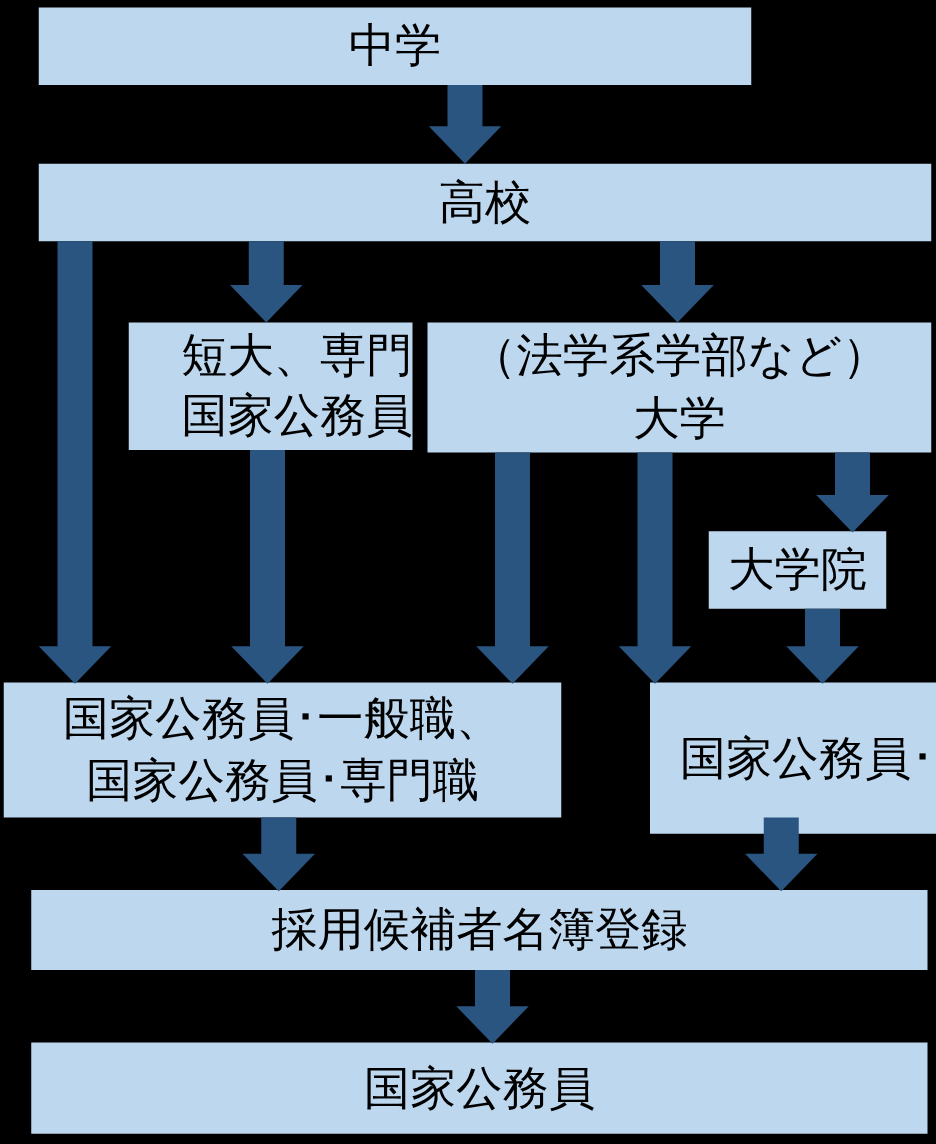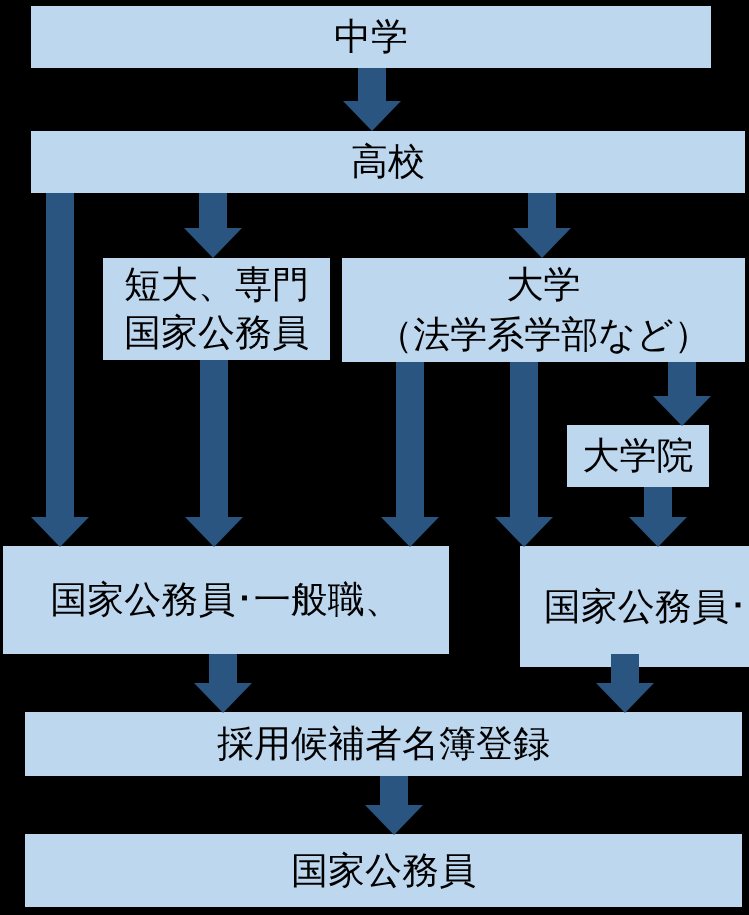--- a/index.html
+++ b/index.html
@@ -13,63 +13,64 @@
     position:relative;width:749px;height:915px;overflow:hidden;
     background:var(--background);
     font-family:"Liberation Sans","DejaVu Sans",sans-serif;
     color:var(--text);
   }
   .box{
     position:absolute;background:var(--box-fill);
     display:flex;flex-direction:column;align-items:center;justify-content:center;
     text-align:center;font-size:37px;line-height:50px;
   }
-  .box.small-lines{line-height:48px;}
+  .box.small-lines{line-height:48px;align-items:flex-end;}
   .arrow{position:absolute;}
   .arrow .shaft{
     position:absolute;top:0;left:50%;transform:translateX(-50%);
     width:28px;height:calc(100% - 28px);background:var(--arrow);
   }
   .arrow .head{
     position:absolute;bottom:0;left:50%;transform:translateX(-50%);
     width:0;height:0;
     border-left:29px solid transparent;
     border-right:29px solid transparent;
     border-top:30px solid var(--arrow);
   }
 </style>
 </head>
 <body>
 
 <div class="canvas">
 
-  <div class="box" style="left:31px;top:6px;width:680px;height:62px;">
+  <div class="box" style="left:31px;top:6px;width:570px;height:62px;">
     <span>中学</span>
   </div>
 
   <div class="box" style="left:31px;top:131px;width:714px;height:62px;align-items:center;">
     <span>高校</span>
   </div>
 
   <div class="box small-lines" style="left:103px;top:258px;width:227px;height:102px;">
     <span>短大、専門</span>
     <span>国家公務員</span>
   </div>
 
   <div class="box" style="left:342px;top:258px;width:403px;height:104px;">
+    <span>（法学系学部など）</span>
     <span>大学</span>
-    <span>（法学系学部など）</span>
   </div>
 
   <div class="box" style="left:567px;top:425px;width:142px;height:62px;">
     <span>大学院</span>
   </div>
 
   <div class="box" style="left:3px;top:546px;width:446px;height:108px;">
     <span>国家公務員･一般職、</span>
+    <span>国家公務員･専門職</span>
   </div>
 
   <div class="box" style="left:520px;top:546px;width:251px;height:121px;">
     <span>国家公務員･</span>
   </div>
 
   <div class="box" style="left:25px;top:834px;width:717px;height:73px;">
     <span>国家公務員</span>
   </div>
 

